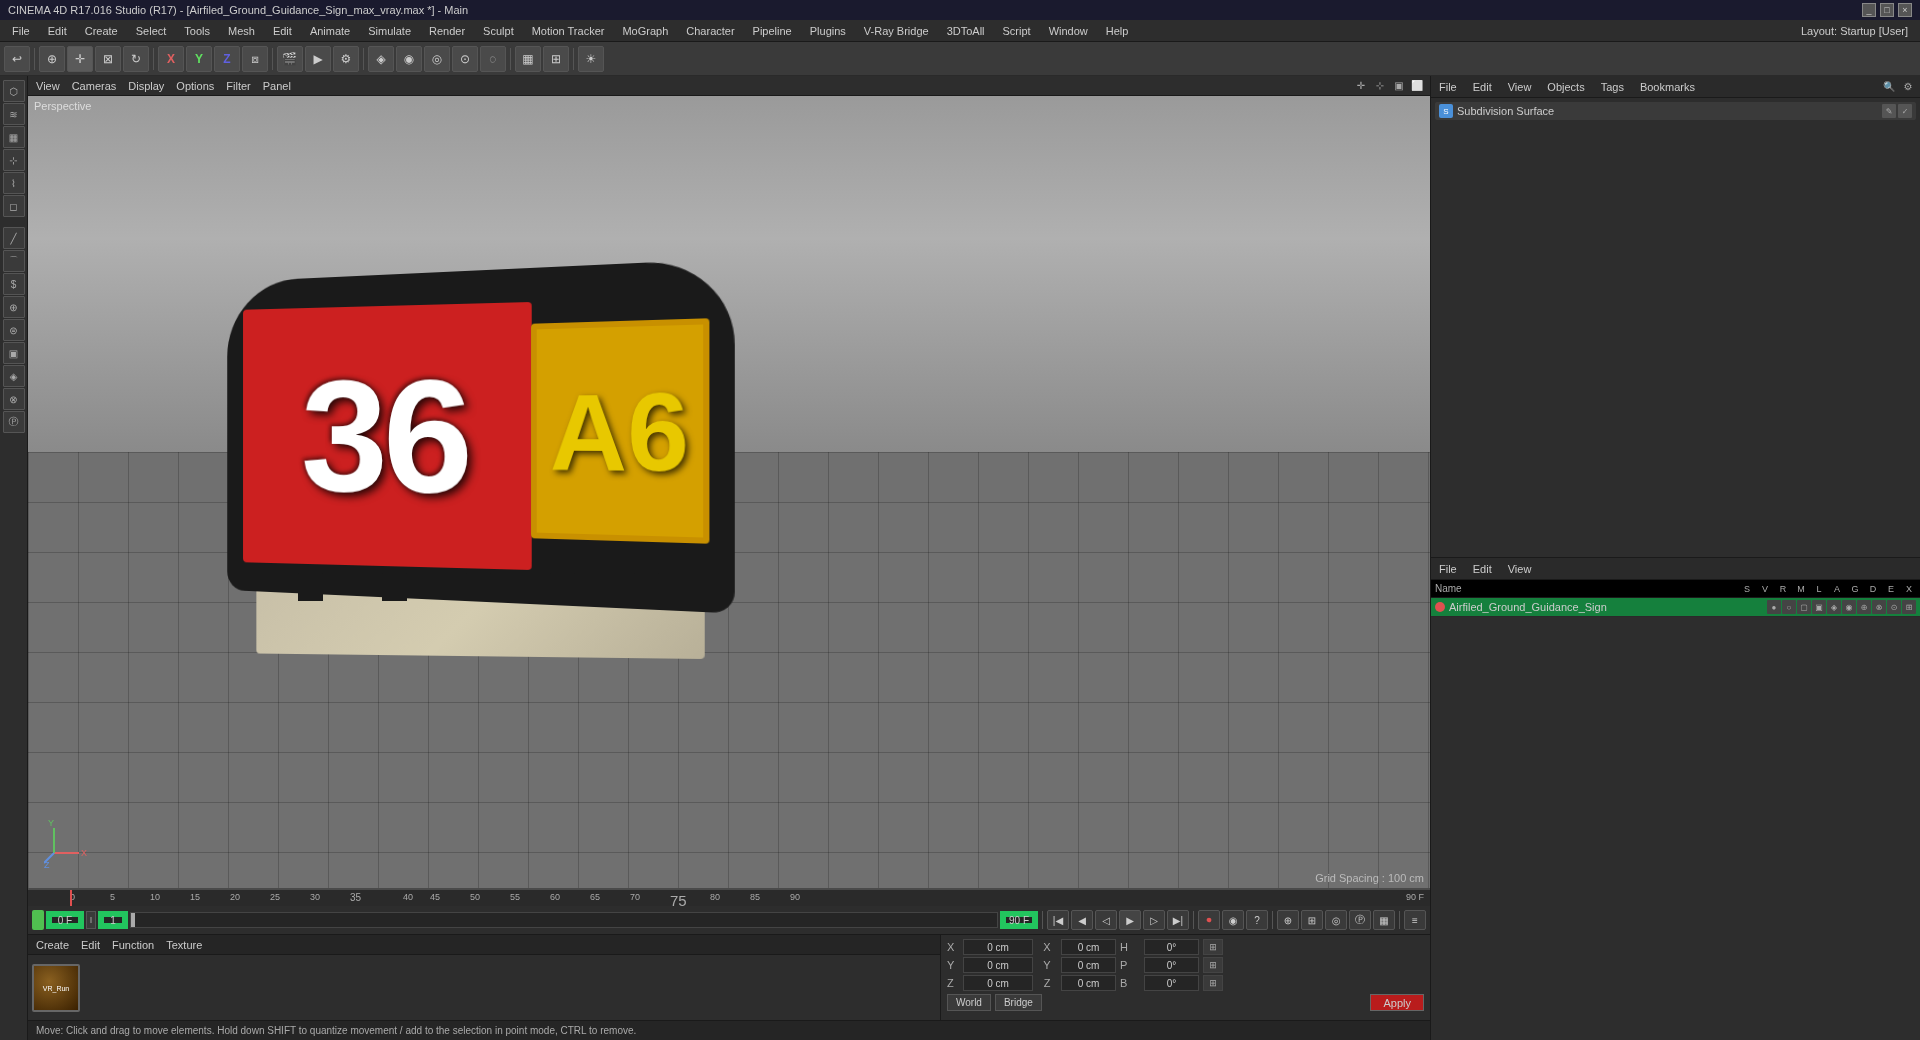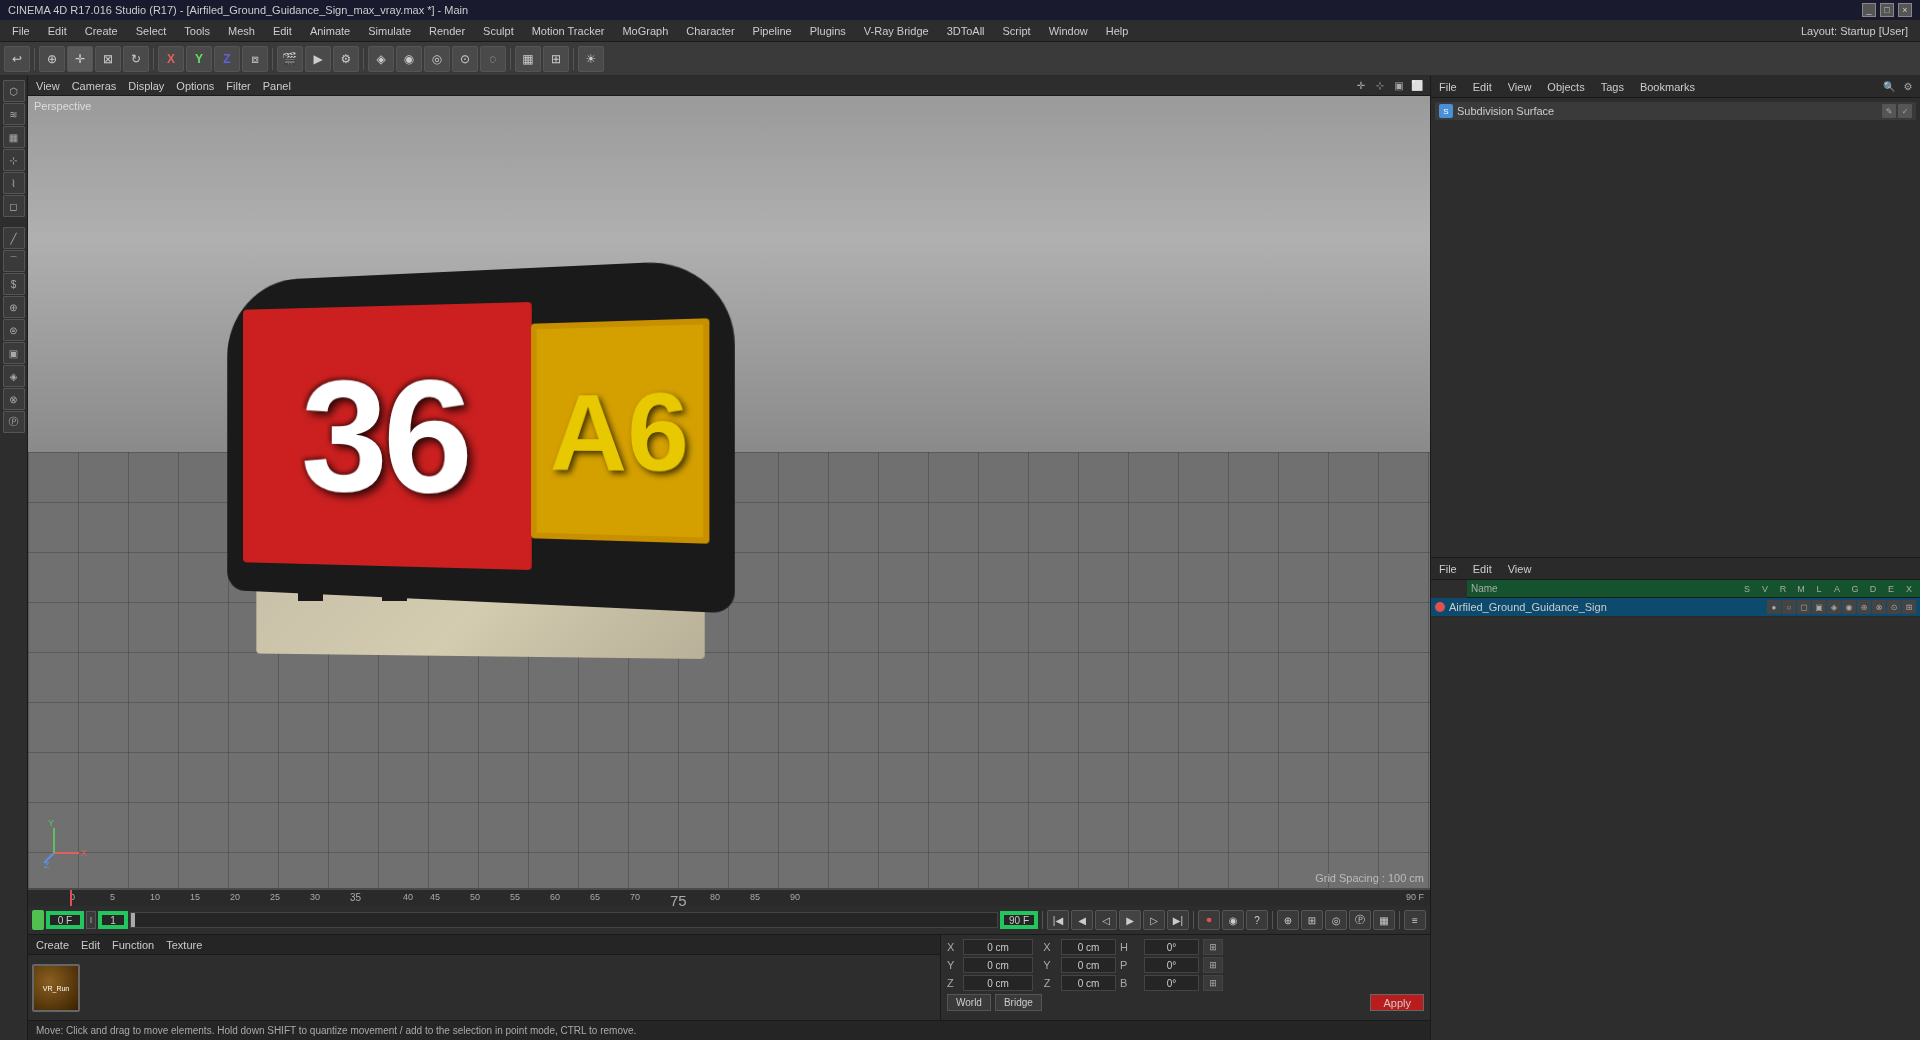--- a/index.html
+++ b/index.html
@@ -195,38 +195,38 @@
       height: 50%; display: flex; flex-direction: column;
     }
     #obj-bottom-toolbar {
       height: 22px; background: #2a2a2a; border-bottom: 1px solid #1a1a1a;
       display: flex; align-items: center; padding: 0 4px; gap: 8px;
     }
     #obj-bottom-content { flex: 1; overflow: hidden; }
 
     
     #obj-columns-header {
-      height: 18px; background: #14532d; border-bottom: 1px solid #1a1a1a;
-      display: flex; align-items: center; padding: 0 4px; margin-left: 36px;
+      height: 18px; background: #000000; border-bottom: 1px solid #1a1a1a;
+      display: flex; align-items: center; padding: 0 4px;
     }
     #col-name { flex: 1; font-size: 10px; color: #aaa; }
     #col-flags { display: flex; gap: 4px; }
     .col-flag { width: 14px; font-size: 9px; color: #aaa; text-align: center; }
 
     
     .obj-row {
       display: flex; align-items: center; padding: 2px 4px; gap: 4px;
-      background: #0c4a6e; border-bottom: 1px solid #2a2a2a;
+      background: #15803d; border-bottom: 1px solid #2a2a2a;
     }
     .obj-dot { width: 10px; height: 10px; background: #e05050; border-radius: 50%; flex-shrink: 0; }
     .obj-name { flex: 1; font-size: 11px; color: #ccc; }
     .obj-flags { display: flex; gap: 1px; }
     .obj-flag { width: 14px; height: 14px; background: #444; border-radius: 1px; display: flex; align-items: center; justify-content: center; font-size: 8px; color: #aaa; }
     .tl-btn { width: 22px; height: 20px; background: #3a3a3a; border: 1px solid #555; display: flex; align-items: center; justify-content: center; font-size: 10px; color: #ccc; cursor: pointer; border-radius: 2px; }
-    .tl-field { width: 45px; height: 18px; background: #252525; border: 4px solid #22c55e; font-size: 10px; color: #ccc; text-align: center; display: flex; align-items: center; justify-content: center; }
+    .tl-field { width: 45px; height: 18px; background: #252525; border: 6px solid #22c55e; font-size: 10px; color: #ccc; text-align: center; display: flex; align-items: center; justify-content: center; }
     .tl-sep { width: 1px; height: 18px; background: #555; margin: 0 2px; }
     .mat-menu { font-size: 11px; color: #ccc; cursor: pointer; padding: 0 4px; }
     .mat-thumb { width: 48px; height: 48px; border: 2px solid #666; border-radius: 2px; overflow: hidden; cursor: pointer; position: relative; }
     .coords-row { display: flex; align-items: center; gap: 4px; margin-bottom: 2px; }
     .coords-label { width: 12px; font-size: 11px; color: #aaa; }
     .coords-field { width: 70px; height: 16px; background: #252525; border: 1px solid #444; font-size: 10px; color: #ccc; display: flex; align-items: center; justify-content: center; }
     .coords-mid-label { width: 20px; font-size: 11px; color: #aaa; text-align: center; }
     .coords-field-sm { width: 55px; height: 16px; background: #252525; border: 1px solid #444; font-size: 10px; color: #ccc; display: flex; align-items: center; justify-content: center; }
     .coords-right-label { width: 20px; font-size: 11px; color: #aaa; }
     .coords-right-field { width: 55px; height: 16px; background: #252525; border: 1px solid #444; font-size: 10px; color: #ccc; display: flex; align-items: center; justify-content: center; }

